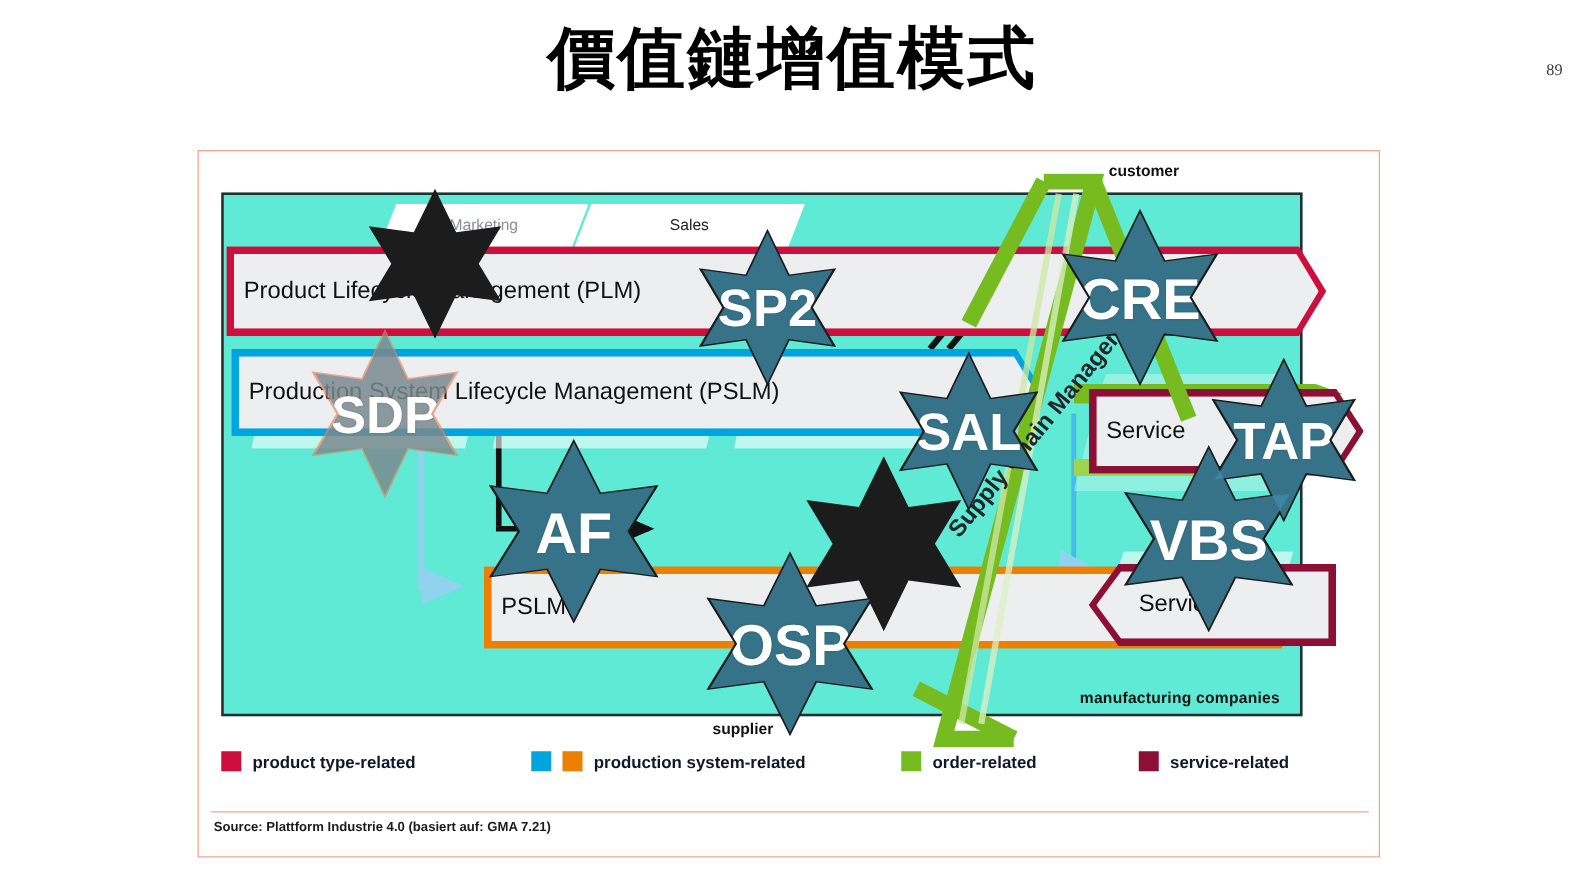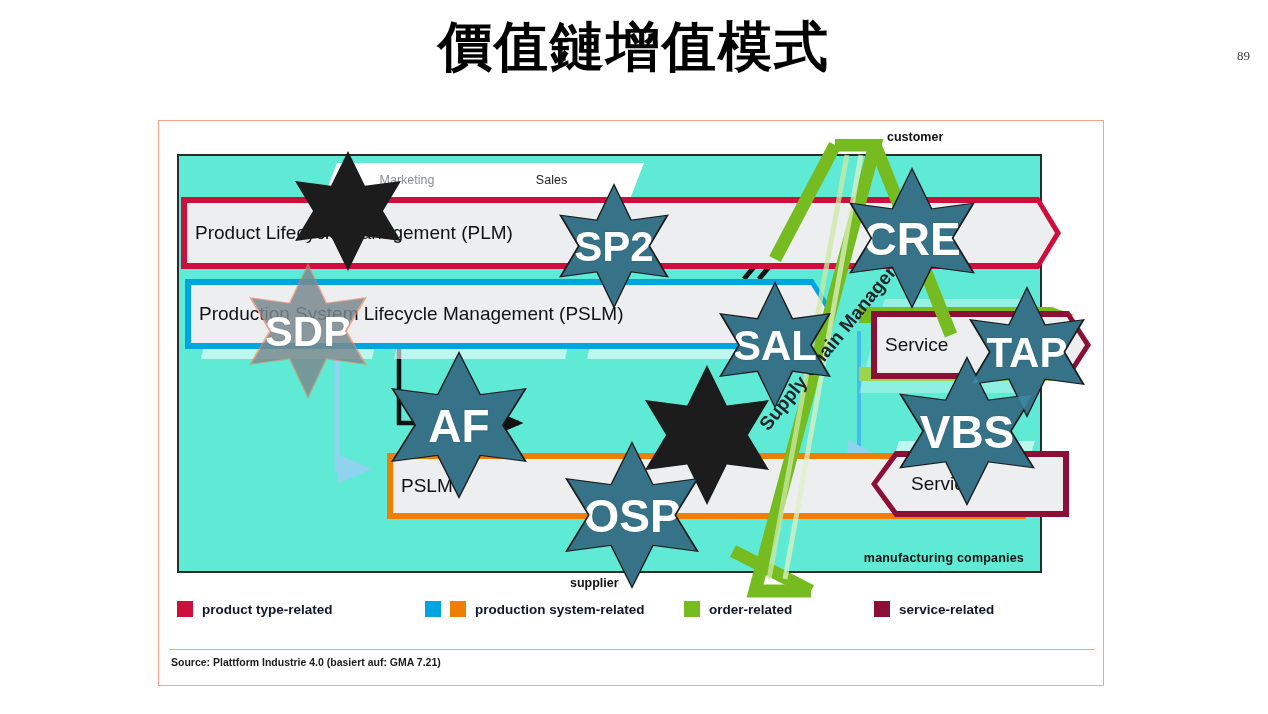--- a/index.html
+++ b/index.html
@@ -163,21 +163,21 @@
 
 <div id="slide-title">價值鏈增值模式</div>
 <div id="page-number">89</div>
 
 <div id="figure-frame">
 
   <div id="company-plate">
     <div id="company-plate-label">manufacturing companies</div>
   </div>
 
-  <div class="ghost" style="left:164px;top:42px;width:168px;height:36px;z-index:4;">
+  <div class="ghost" style="left:144px;top:42px;width:168px;height:36px;z-index:4;">
     <span>Marketing</span>
   </div>
   <div class="ghost" style="left:300px;top:42px;width:185px;height:36px;z-index:4;color:#222;">
     <span>Sales</span>
   </div>
 
   <div class="ghost" style="left:96px;top:80px;width:190px;height:62px;z-index:4;background:rgba(255,255,255,.55);">
     <span>Product Development</span>
   </div>
   <div class="ghost" style="left:292px;top:80px;width:200px;height:62px;z-index:4;background:rgba(255,255,255,.55);">
@@ -338,21 +338,21 @@
   <div class="star-outline" style="left:406px;top:320px;width:134px;height:148px;"></div>
   <div class="star" style="left:409px;top:323px;width:128px;height:142px;font-size:46px;">
     <span class="lab">OSP</span>
   </div>
 
   <div id="legend">
     <div class="legend-item" style="width:248px;">
       <span class="legend-swatch" style="background:#ce0e3d;"></span>
       <span class="legend-text">product type-related</span>
     </div>
-    <div class="legend-item" style="width:259px;text-align:right;">
+    <div class="legend-item" style="width:296px;text-align:right;">
       <span class="legend-swatch" style="background:#00a5e0;"></span>
       <span class="legend-swatch" style="background:#ee7f01;margin-left:9px;"></span>
       <span class="legend-text">production system-related</span>
     </div>
     <div class="legend-item" style="width:190px;">
       <span class="legend-swatch" style="background:#76bc21;"></span>
       <span class="legend-text">order-related</span>
     </div>
     <div class="legend-item">
       <span class="legend-swatch" style="background:#8c0f36;"></span>

